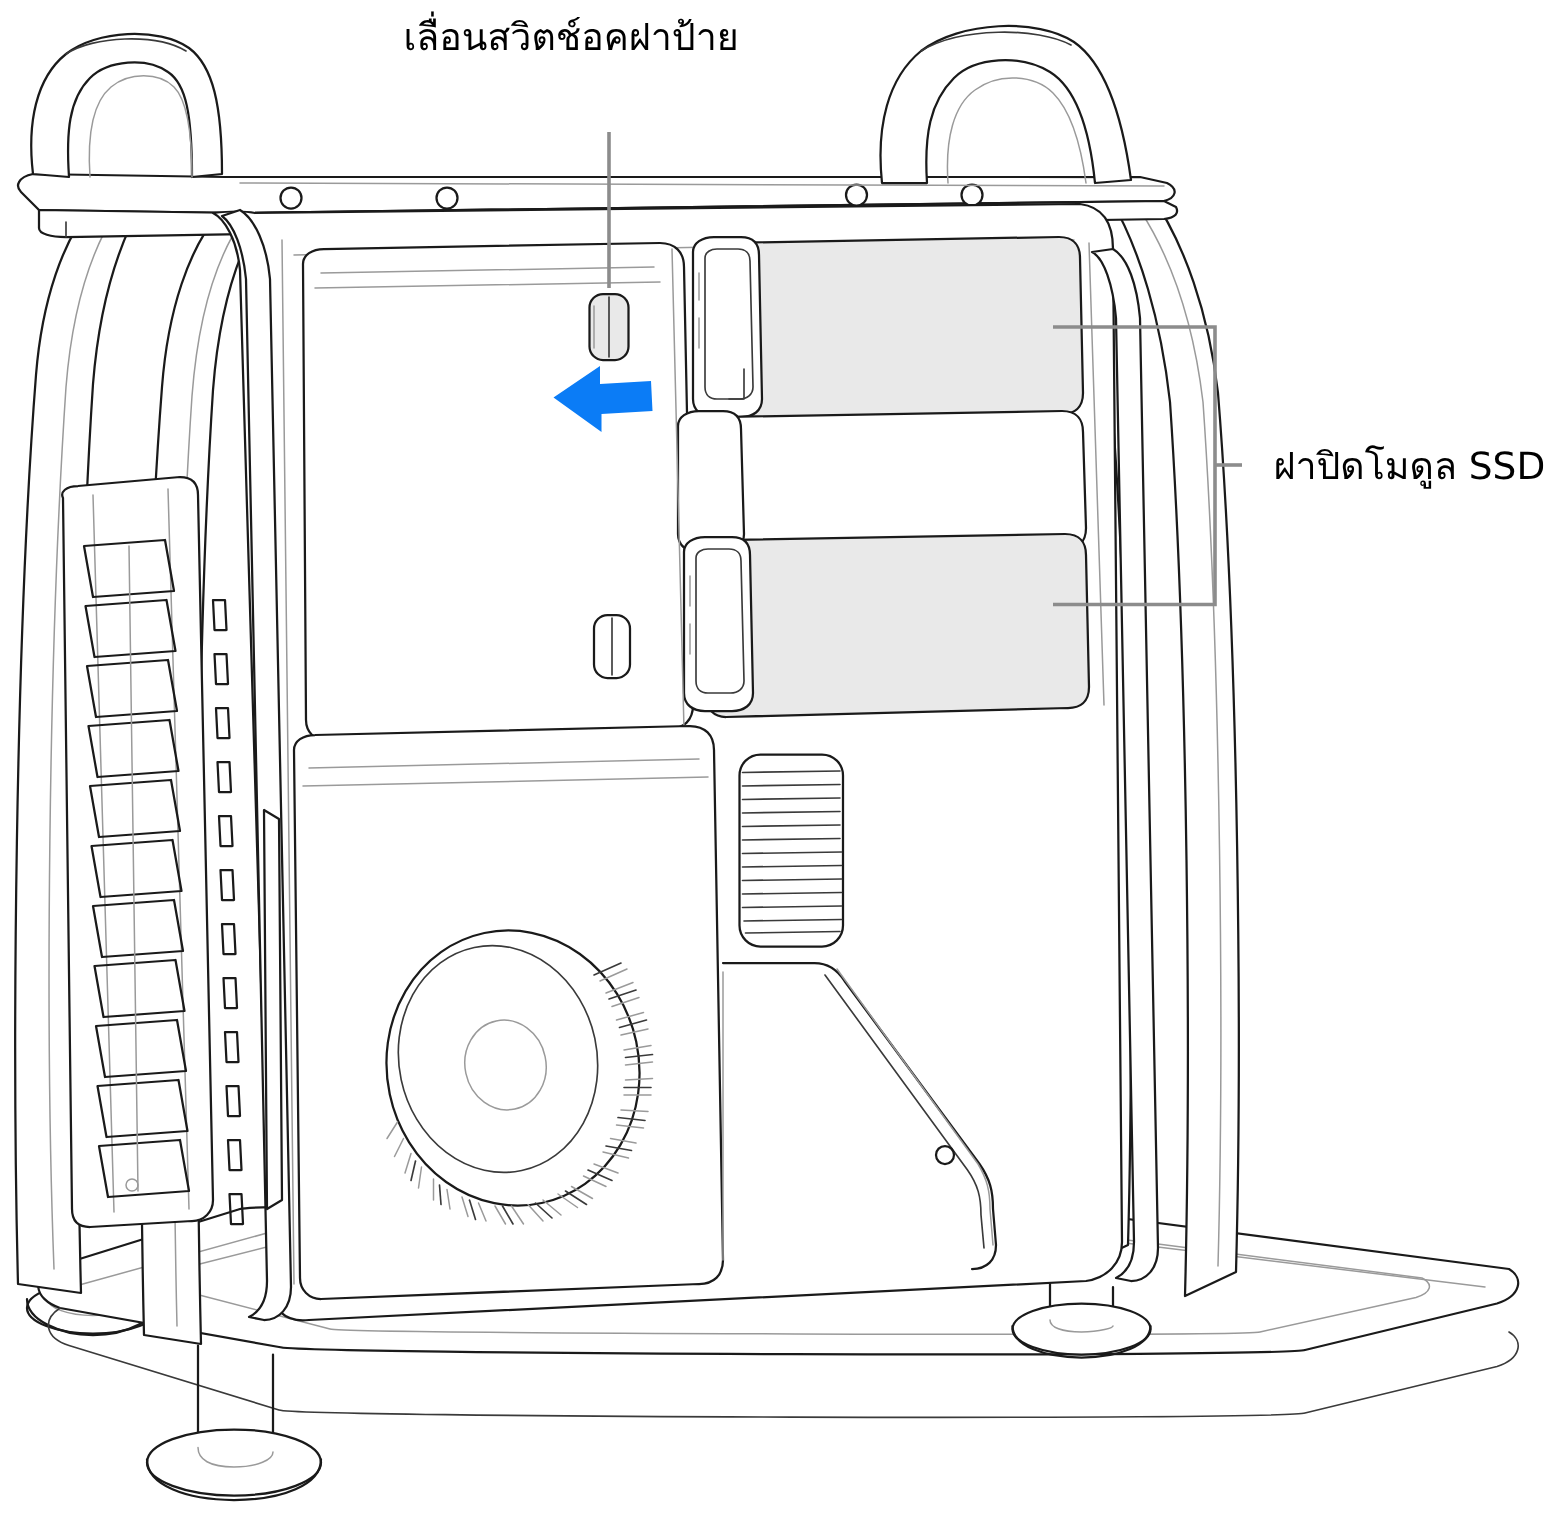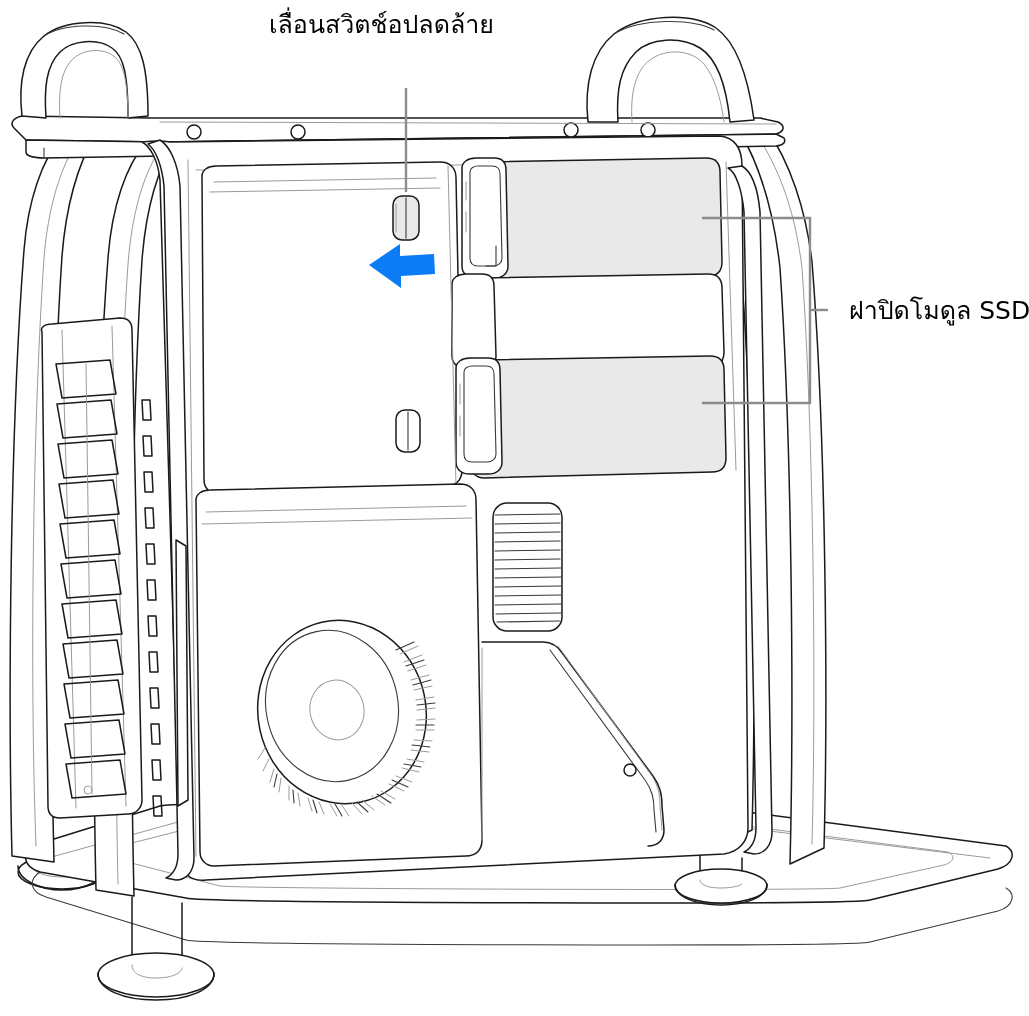--- a/index.html
+++ b/index.html
@@ -380,18 +380,18 @@
     <line class="leader" x1="810" y1="310" x2="828" y2="310"></line>
   </g>
 
   <g>
     <path class="arrow-blue" d="M369 265 L400 244 L400 256 L434 254 L435 274 L401 276 L401 288 Z"></path>
   </g>
 
 </svg>
 
 <div class="callout" id="callout-latch">
-  <div>เลื่อนสวิตช์อปลดล้าย</div>
+  <div>เลื่อนสวิตช์อคฝาป้าย</div>
 </div>
 
 <div class="callout" id="callout-ssd">
   <div>ฝาปิดโมดูล SSD</div>
 </div>
 
 </body></html>

